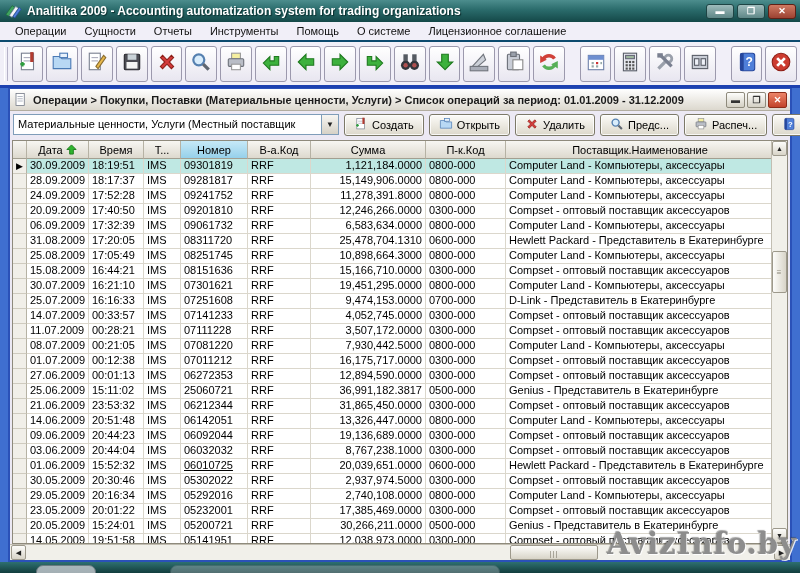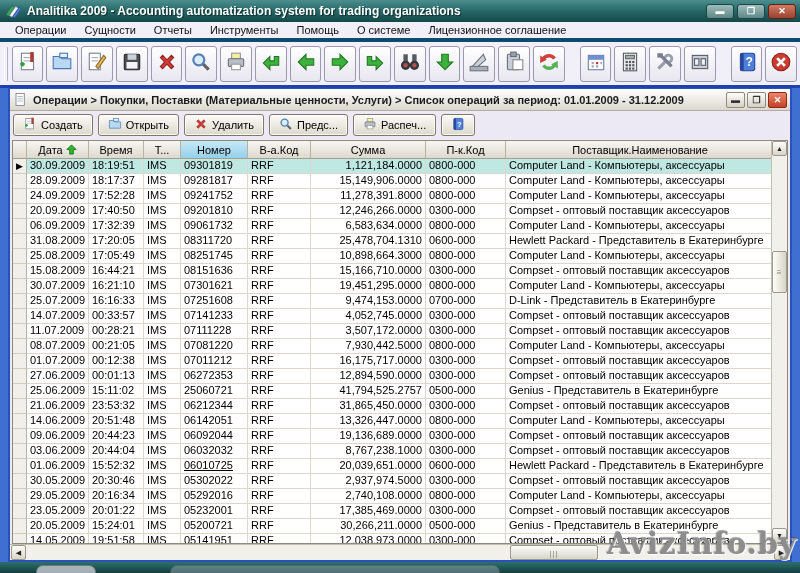--- a/index.html
+++ b/index.html
@@ -11,21 +11,21 @@
     display:flex; align-items:center; padding:0 4px; }
   .titlebar .ticon { width:18px; height:16px; margin-right:5px; }
   .titlebar .ttext { color:#fff; font-weight:bold; font-size:12px; text-shadow:1px 1px 1px #0a2e2e;
     white-space:nowrap; overflow:hidden; flex:1; }
   .winbtn { width:28px; height:15px; border-radius:3px; margin-left:3px; border:1px solid #1e4444;
     background:linear-gradient(#9fbcbc,#5e8787); color:#fff; font-size:9px; line-height:13px;
     text-align:center; font-weight:bold; }
   .winbtn.close { background:linear-gradient(#cf7a62,#9c4232); border-color:#5e2016; }
 
   
-  .menubar { height:20px; background:#f1eff8; border-bottom:4px solid #0c4a6e; display:flex; align-items:center; padding-left:6px; }
+  .menubar { height:20px; background:#f1eff8; border-bottom:2px solid #0c4a6e; display:flex; align-items:center; padding-left:6px; }
   .menubar .mitem { font-size:11px; color:#111; padding:2px 9px; white-space:nowrap; }
 
   
   .toolbar { height:43px; background:#f1eff8; display:flex; align-items:center; padding-left:2px; }
   .grip { width:4px; height:34px; margin:0 4px 0 2px; border-left:1px solid #fff; border-right:1px solid #b6b2c8; }
   .tbtn { width:38px; height:36px; border:1px solid #9c99ad; border-radius:3px; margin-right:3px;
     background:linear-gradient(#ffffff,#e8e6f0); display:flex; align-items:center; justify-content:center; }
   .tbtn.gap { margin-left:12px; }
   .divider { height:3px; background:#1d41b0; }
 
@@ -297,20 +297,24 @@
             <line x1="6" y1="12" x2="13" y2="12" stroke="#9aa2b0"></line>
           </svg>
         </span>
         <span class="ctext">Операции &gt; Покупки, Поставки (Материальные ценности, Услуги) &gt; Список операций за период: 01.01.2009 - 31.12.2009</span>
         <span class="cbtn">▬</span>
         <span class="cbtn">❐</span>
         <span class="cbtn close">✕</span>
       </div>
 
       <div class="actions">
+        <div class="combo">
+          <span class="cval">Материальные ценности, Услуги (Местный поставщик</span>
+          <span class="carrow">▼</span>
+        </div>
       <div class="abtn">
             <span><svg viewBox="0 0 20 20" width="14" height="14">
                 <rect x="4" y="2" width="11" height="15" fill="#fff" stroke="#7a8090"></rect>
                 <line x1="6" y1="6" x2="12" y2="6" stroke="#aab"></line>
                 <line x1="6" y1="9" x2="12" y2="9" stroke="#aab"></line>
                 <rect x="12" y="1" width="3" height="9" fill="#b23b30"></rect>
                 <path d="M3 12 h4 M5 10 v4" stroke="#2f9e3f" stroke-width="2"></path>
               </svg></span>
             <span>Создать</span>
           </div>
@@ -548,21 +552,21 @@
               <div class="dcell" style="width: 80px;">0300-000</div>
               <div class="dcell" style="width: 269px;">Compset - оптовый поставщик аксессуаров</div>
             </div>
             <div class="drow">
               <div class="gut"></div>
               <div class="dcell" style="width: 62px;">25.06.2009</div>
               <div class="dcell" style="width: 55px;">15:11:02</div>
               <div class="dcell" style="width: 37px;">IMS</div>
               <div class="dcell" style="width: 67px;">25060721</div>
               <div class="dcell" style="width: 63px;">RRF</div>
-              <div class="dcell num" style="width: 115px;">41,794,525.2757</div>
+              <div class="dcell num" style="width: 115px;">36,991,182.3817</div>
               <div class="dcell" style="width: 80px;">0500-000</div>
               <div class="dcell" style="width: 269px;">Genius - Представитель в Екатеринбурге</div>
             </div>
             <div class="drow">
               <div class="gut"></div>
               <div class="dcell" style="width: 62px;">21.06.2009</div>
               <div class="dcell" style="width: 55px;">23:53:32</div>
               <div class="dcell" style="width: 37px;">IMS</div>
               <div class="dcell" style="width: 67px;">06212344</div>
               <div class="dcell" style="width: 63px;">RRF</div>

